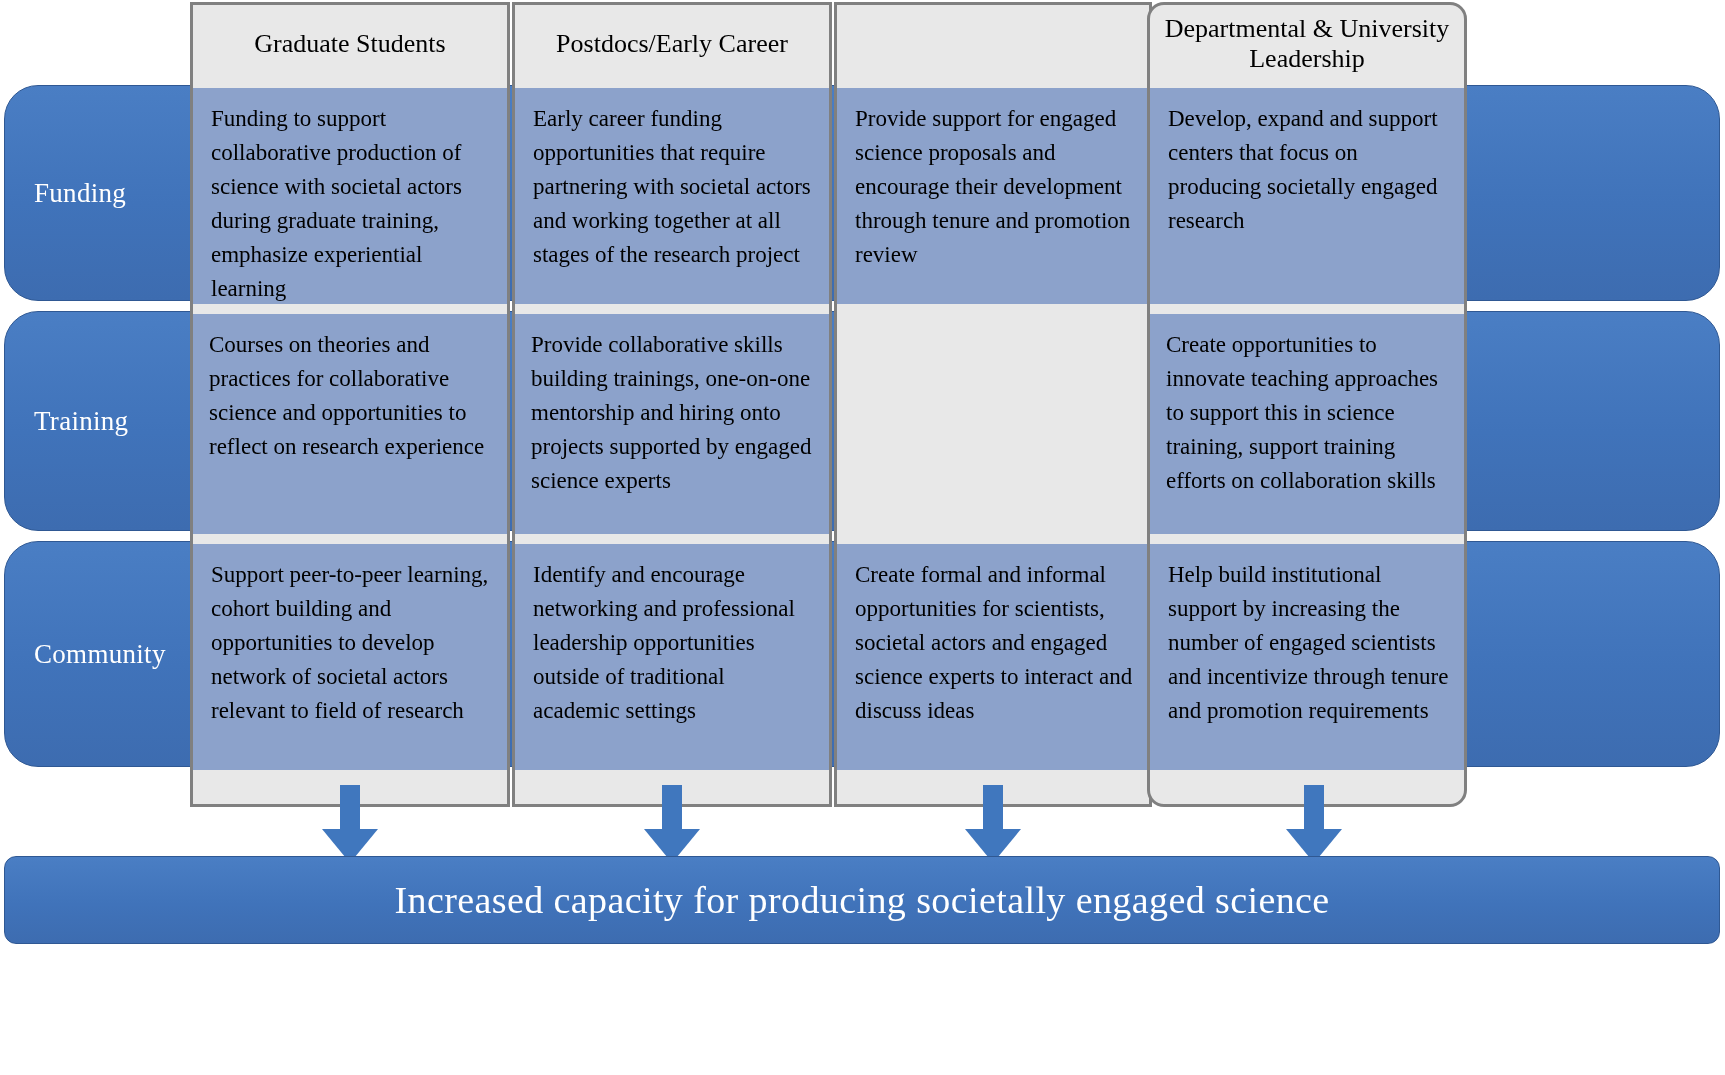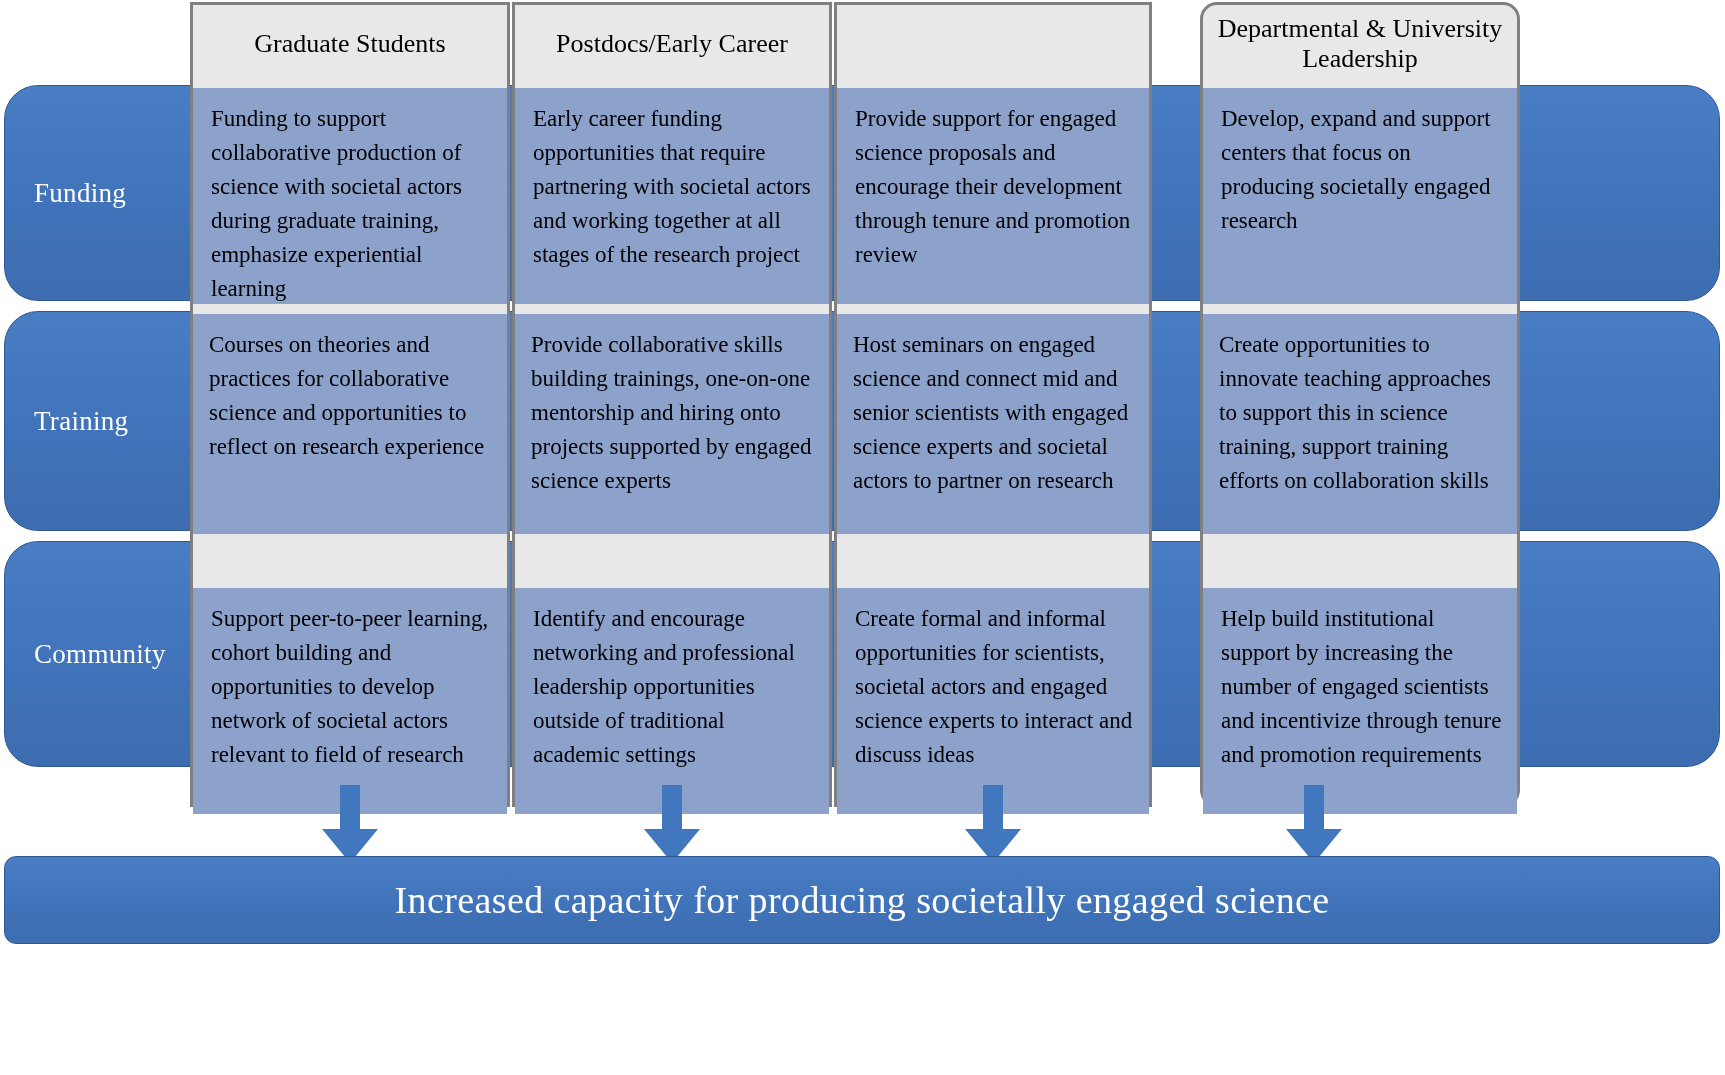--- a/index.html
+++ b/index.html
@@ -56,21 +56,21 @@
     height: 805px;
     border: 3px solid #808080;
     background: #e8e8e8;
     box-sizing: border-box;
     display: flex;
     flex-direction: column;
   }
   #col-0 { left: 190px;  width: 320px; }
   #col-1 { left: 512px;  width: 320px; }
   #col-2 { left: 834px;  width: 318px; }
-  #col-3 { left: 1200px; width: 320px; border-radius: 17px; }
+  #col-3 { left: 1147px; width: 320px; border-radius: 17px; }
 
   .col-header {
     height: 78px;
     display: flex;
     align-items: center;
     justify-content: center;
     text-align: center;
     font-size: 26px;
     color: #000000;
     line-height: 1.15;
@@ -87,21 +87,21 @@
     color: #000000;
     font-size: 23px;
     line-height: 1.48;
     padding: 14px 13px 8px 18px;
     box-sizing: border-box;
     overflow: hidden;
   }
   
   .cell-r0 { top: 83px;  height: 216px; }
   .cell-r1 { top: 309px; height: 220px; padding-left: 16px; }
-  .cell-r2 { top: 539px; height: 226px; margin-top: 44px; }
+  .cell-r2 { top: 539px; height: 226px; }
 
   
   .down-arrow {
     position: absolute;
     width: 56px;
     height: 78px;
     top: 785px;
   }
   .down-arrow .shaft {
     position: absolute;
@@ -165,21 +165,20 @@
 
   <div class="col-box" id="col-1">
     <div class="col-header">Postdocs/Early Career</div>
     <div class="col-cell cell-r0">Early career funding opportunities that require partnering with societal actors and working together at all stages of the research project</div>
     <div class="col-cell cell-r1">Provide collaborative skills building trainings, one-on-one mentorship and hiring onto projects supported by engaged science experts</div>
     <div class="col-cell cell-r2">Identify and encourage networking and professional leadership opportunities outside of traditional academic settings</div>
   </div>
 
   <div class="col-box" id="col-2">
     <div class="col-cell cell-r0">Provide support for engaged science proposals and encourage their development through tenure and promotion review</div>
-    <div class="col-cell cell-r1">Host seminars on engaged science and connect mid and senior scientists with engaged science experts and societal actors to partner on research</div>
     <div class="col-cell cell-r2">Create formal and informal opportunities for scientists, societal actors and engaged science experts to interact and discuss ideas</div>
   </div>
 
   <div class="col-box" id="col-3">
     <div class="col-header">Departmental &amp; University Leadership</div>
     <div class="col-cell cell-r0">Develop, expand and support centers that focus on producing societally engaged research</div>
     <div class="col-cell cell-r1">Create opportunities to innovate teaching approaches to support this in science training, support training efforts on collaboration skills</div>
     <div class="col-cell cell-r2">Help build institutional support by increasing the number of engaged scientists and incentivize through tenure and promotion requirements</div>
   </div>
 

